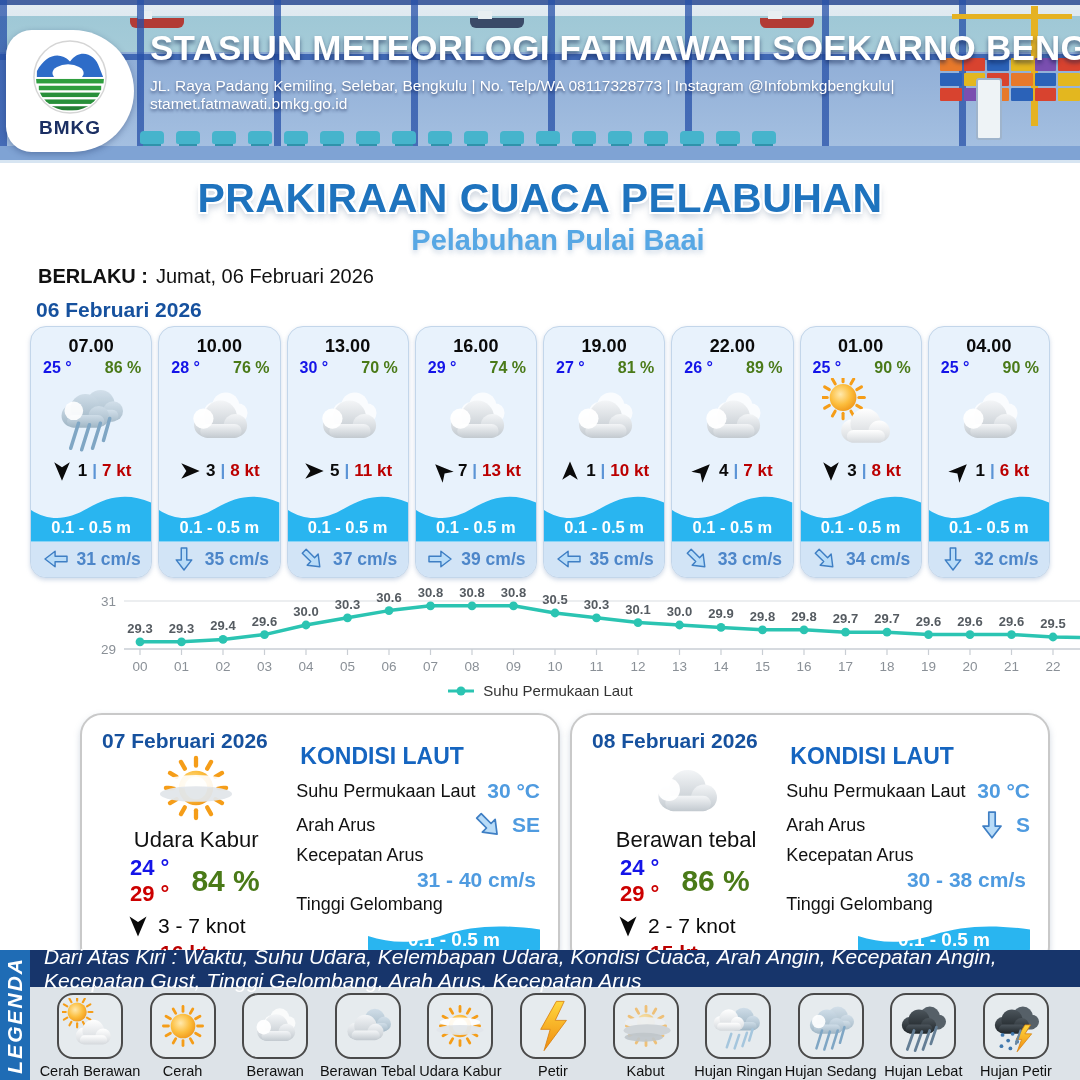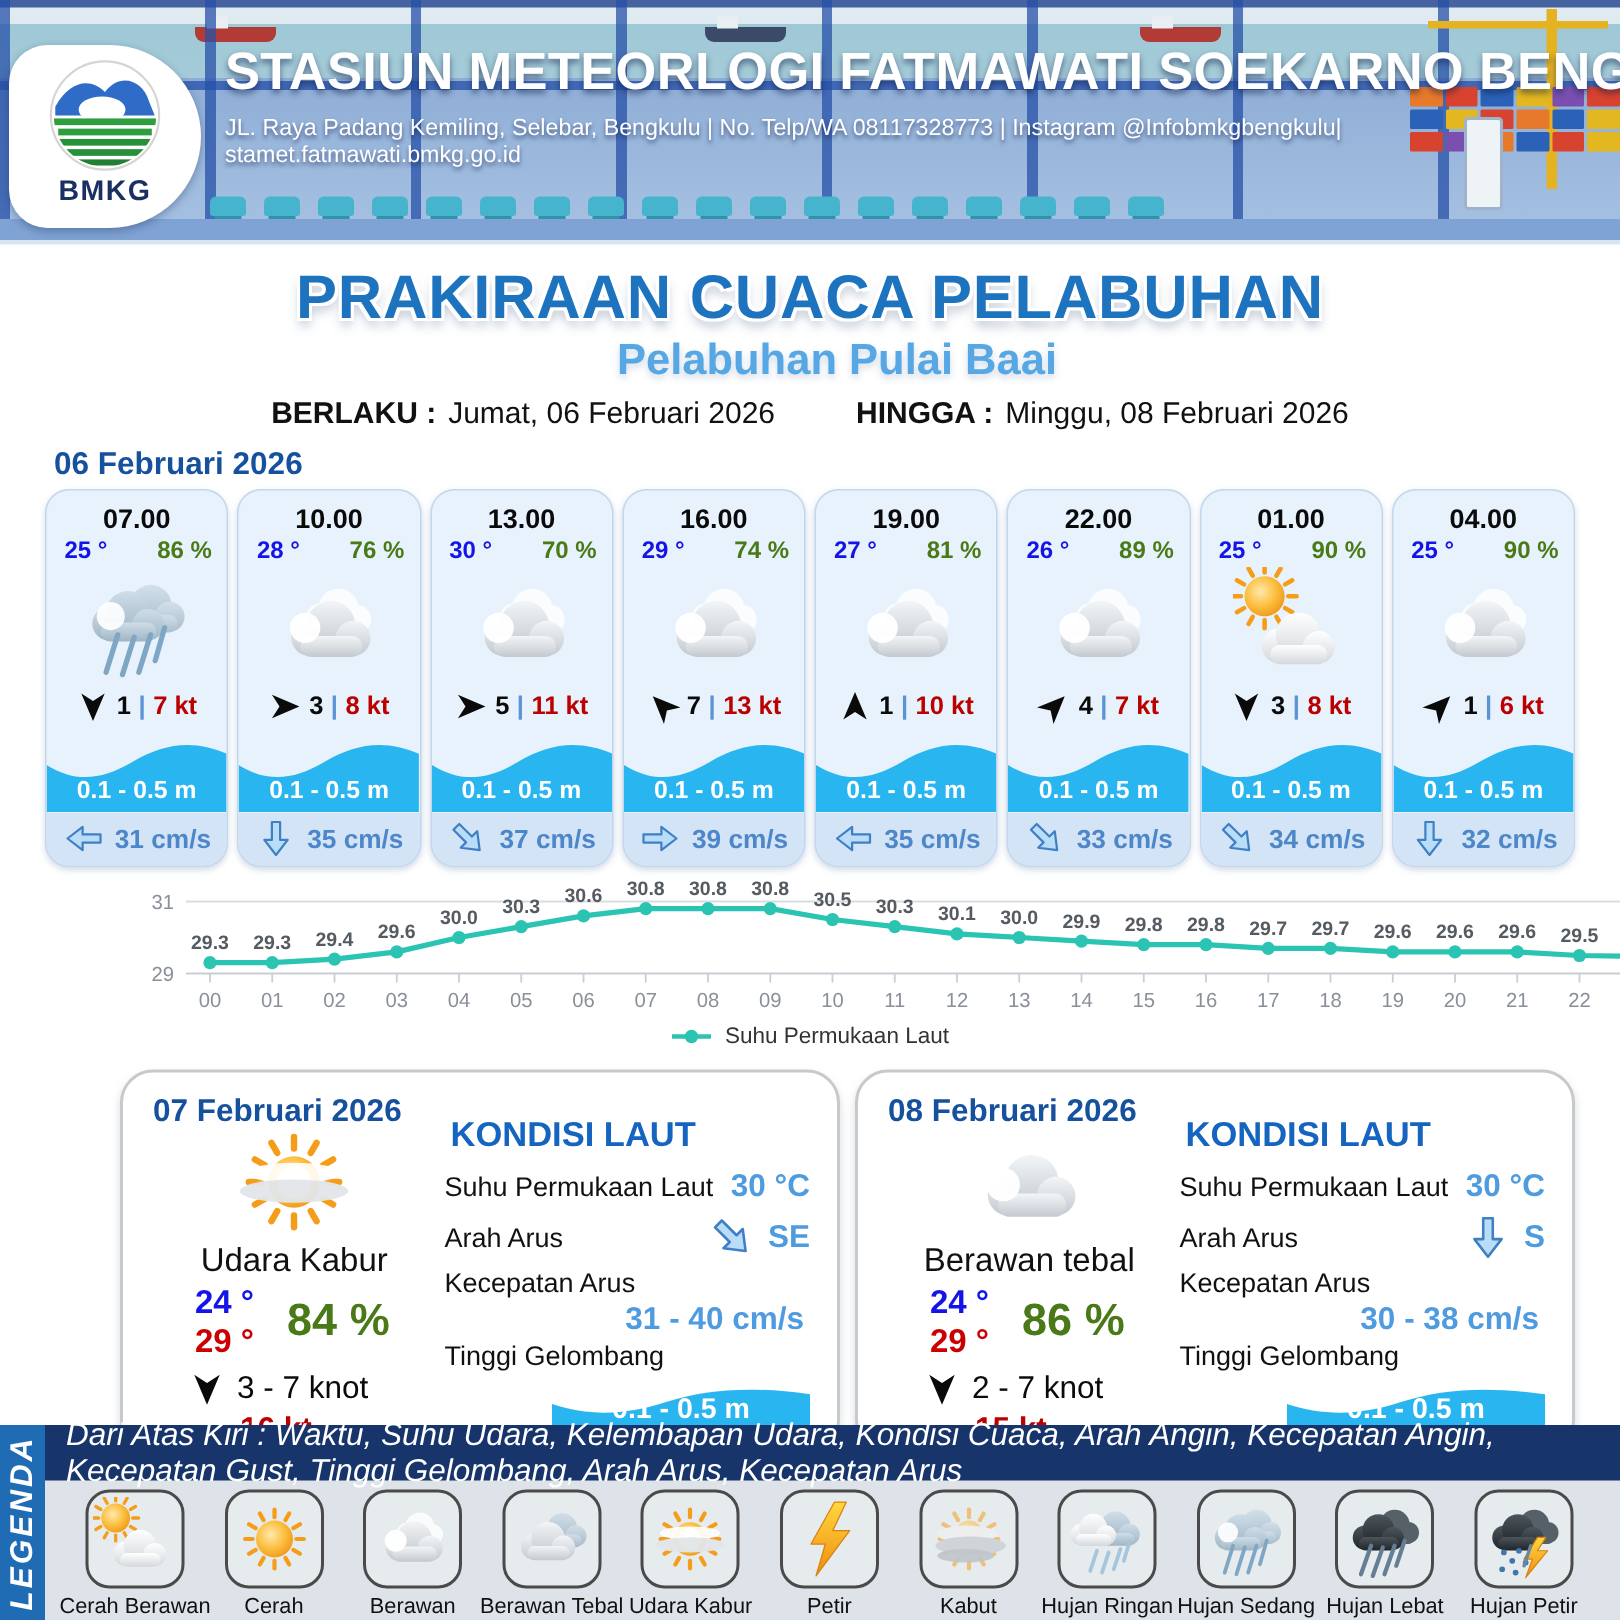--- a/index.html
+++ b/index.html
@@ -39,21 +39,21 @@
   .hdr-station { font-size:35px; font-weight:bold; letter-spacing:.2px; margin-top:4px; white-space:nowrap;
                  text-shadow:0 3px 4px rgba(10,25,70,.55); }
   .hdr-address { font-size:15.5px; margin-top:9px; text-shadow:0 2px 3px rgba(10,25,70,.6); }
 
   
   .titleblock { text-align:center; padding-top:12px; }
   .main-title { font-size:41px; font-weight:800; color:#1e73be; letter-spacing:.5px;
      text-shadow:-2px -2px 0 #fff, 2px -2px 0 #fff, -2px 2px 0 #fff, 2px 2px 0 #fff, 0 5px 7px rgba(50,80,120,.35); }
   .sub-title { font-size:29px; font-weight:800; color:#57a7e4; margin-top:2px;
      text-shadow:0 3px 5px rgba(70,110,160,.25);margin-left:36px; }
-  .valid-row { display:flex; justify-content:center; gap:54px; margin-top:8px; font-size:20px; color:#111; }
+  .valid-row { display:flex; gap:90px; margin-top:8px; font-size:20px; color:#111;padding-left:38px; }
   .valid-row b { font-weight:bold; margin-right:8px; }
 
   .fdate { margin:10px 0 4px 36px; font-size:21px; font-weight:bold; color:#16519e; }
 
   
   .cards { display:flex; gap:6px; margin:0 30px; height:252px; }
   .fcard { flex:1; background:#e8f2fc; border:1px solid #c3d6ea; border-radius:16px; overflow:hidden;
            display:flex; flex-direction:column; box-shadow:0 2px 4px rgba(120,150,190,.35); }
   .fc-time { text-align:center; font-size:18px; font-weight:bold; color:#0a0a0a; margin-top:9px; }
   .fc-th { display:flex; justify-content:space-between; padding:2px 10px 0 12px; font-size:16px; font-weight:bold; }
@@ -407,21 +407,20 @@
       <div class="hdr-station">STASIUN METEORLOGI FATMAWATI SOEKARNO BENGKULU</div>
       <div class="hdr-address">JL.  Raya Padang Kemiling, Selebar, Bengkulu | No. Telp/WA 08117328773 | Instagram @Infobmkgbengkulu| stamet.fatmawati.bmkg.go.id</div>
     </div>
   </div>
 
   <div class="titleblock">
     <div class="main-title">PRAKIRAAN CUACA PELABUHAN</div>
     <div class="sub-title">Pelabuhan Pulai Baai</div>
     <div class="valid-row">
       <span><b>BERLAKU :</b><span>Jumat, 06 Februari 2026</span></span>
-      <span><b>HINGGA :</b><span>Minggu, 08 Februari 2026</span></span>
     </div>
   </div>
 
   <div class="fdate">06 Februari 2026</div>
 
   <div class="cards" id="cardsRow">
 
     <div class="fcard">
       <div class="fc-time">07.00</div>
       <div class="fc-th">

